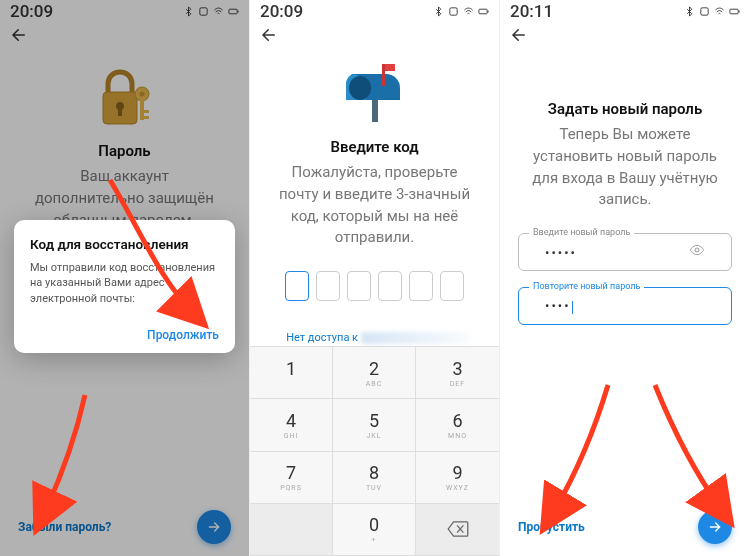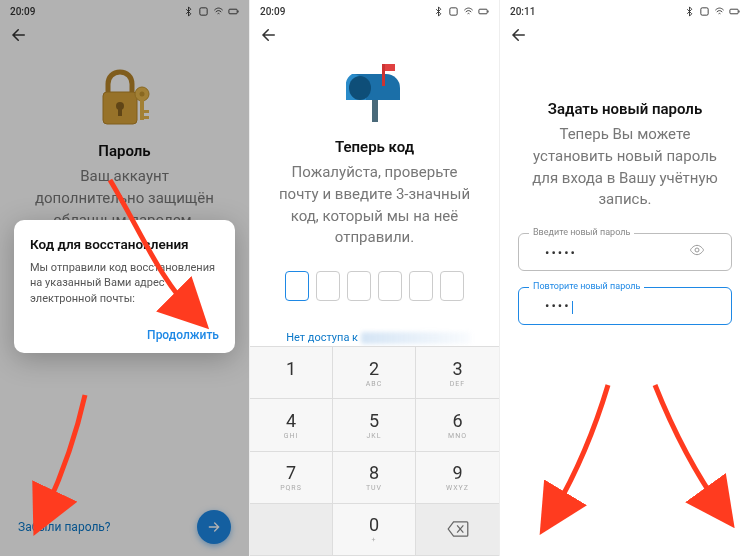--- a/index.html
+++ b/index.html
@@ -1,40 +1,40 @@
 <!DOCTYPE html>
 <html><head>
 <meta charset="utf-8">
 <style>
   *{box-sizing:border-box;margin:0;padding:0;font-family:-apple-system,Roboto,"Segoe UI",Arial,sans-serif;-webkit-font-smoothing:antialiased}
   body{background:#fff;width:750px;height:556px;overflow:hidden;position:relative}
   .wrap{display:flex;width:750px;height:556px}
   .pane{width:250px;height:556px;position:relative;background:#fff;overflow:hidden;border-right:1px solid #eee}
   .pane:last-child{border-right:none}
   
-  .status{height:22px;display:flex;align-items:center;justify-content:space-between;padding:0 10px;font-size:10px;color:#333;font-weight:500}
+  .status{height:22px;display:flex;align-items:center;justify-content:space-between;padding:0 10px;font-size:17px;color:#333;font-weight:500}
   .status .ind{display:flex;gap:4px;align-items:center}
   .status svg{width:11px;height:11px}
   
   .topbar{height:30px;display:flex;align-items:center;padding:0 10px}
   
   .content{display:flex;flex-direction:column;align-items:center;padding:0 18px;text-align:center}
   .title{font-size:15px;font-weight:600;color:#111;margin-top:8px}
   .sub{font-size:15px;color:#777;line-height:1.45;margin-top:6px;padding:0 6px}
   
   .field{position:relative;width:100%;border:1px solid #bdbdbd;border-radius:6px;height:38px;margin-top:16px;display:flex;align-items:center;padding:0 26px}
   .field.active{border-color:#1e88e5}
   .field .lab{position:absolute;top:-7px;left:10px;background:#fff;padding:0 4px;font-size:9px;color:#888}
   .field.active .lab{color:#1e88e5}
   .field .val{font-size:13px;color:#333;letter-spacing:2px}
   .field .eye{margin-left:auto;color:#999}
   .hint{font-size:9.5px;color:#aaa;width:100%;text-align:left;margin-top:6px;padding:0 4px;overflow:hidden;white-space:nowrap}
   
   .bottom{position:absolute;left:0;right:0;bottom:0;height:58px;display:flex;align-items:center;justify-content:space-between;padding:0 18px}
-  .link{font-size:12px;color:#0b78c9;font-weight:400}
+  .link{font-size:12px;color:#0b78c9;font-weight:700}
   .fab{width:34px;height:34px;border-radius:50%;background:#1e88e5;display:flex;align-items:center;justify-content:center;box-shadow:0 2px 6px rgba(30,136,229,.5)}
   .fab svg{width:16px;height:16px;stroke:#fff}
   
   .scrim{position:absolute;inset:0;background:rgba(0,0,0,.30)}
   .dialog{position:absolute;left:14px;right:14px;top:220px;background:#fff;border-radius:10px;padding:16px 16px 10px;box-shadow:0 6px 28px rgba(0,0,0,.25)}
   .dialog .dt{font-size:13.5px;font-weight:600;color:#111}
   .dialog .db{font-size:11px;color:#555;line-height:1.4;margin-top:8px}
   .dialog .da{text-align:right;margin-top:18px}
   .dialog .da span{font-size:12px;color:#1e88e5;font-weight:500}
   
@@ -178,21 +178,21 @@
     <div class="mailbox">
       <svg width="58" height="64" viewBox="0 0 58 64">
         <rect x="26" y="36" width="6" height="24" fill="#4a6a7a"></rect>
         <path d="M6 12 h34 a14 14 0 0 1 14 14 v12 h-48 z" fill="#1b6fa8"></path>
         <path d="M6 12 a14 14 0 0 1 14 14 v12 h-20 v-12 a14 14 0 0 1 6-14z" fill="#2a8bc9"></path>
         <ellipse cx="14" cy="26" rx="11" ry="12" fill="#0e4e78"></ellipse>
         <rect x="36" y="2" width="3" height="22" fill="#c33"></rect>
         <rect x="39" y="2" width="10" height="7" fill="#e04040"></rect>
       </svg>
     </div>
-    <div class="title">Теперь код</div>
+    <div class="title">Введите код</div>
     <div class="sub">Пожалуйста, проверьте почту и введите 3-значный код, который мы на неё отправили.</div>
     <div class="codes">
       <div class="c on"></div>
       <div class="c"></div>
       <div class="c"></div>
       <div class="c"></div>
       <div class="c"></div>
       <div class="c"></div>
     </div>
   </div>
@@ -285,20 +285,28 @@
               <path d="M2 12s4-7 10-7 10 7 10 7-4 7-10 7S2 12 2 12z" fill="none" stroke="#999" stroke-width="1.5"></path>
               <circle cx="12" cy="12" r="3" fill="none" stroke="#999" stroke-width="1.5"></circle>
             </svg>
       </span>
     </div>
     <div class="field active">
       <span class="lab">Повторите новый пароль</span>
       <span class="val"><span>••••</span><span class="cursor"></span></span>
     </div>
   </div>
+  <div class="bottom">
+    <span class="link">Пропустить</span>
+    <span class="fab">
+      <svg viewBox="0 0 24 24">
+            <path d="M5 12h14m-6-6l6 6-6 6" fill="none" stroke-width="2" stroke-linecap="round"></path>
+          </svg>
+    </span>
+  </div>
 
   <div class="arrow" style="left:38px;top:380px">
     <svg width="90" height="150">
           <defs>
             <marker id="ah3" markerWidth="10" markerHeight="10" refX="6" refY="5" orient="auto">
               <path d="M0 0L10 5L0 10z" fill="#ff3b1f"></path>
             </marker>
           </defs>
     <path d="M70 5 C 55 55, 35 100, 12 138" fill="none" stroke="#ff3b1f" stroke-width="5" marker-end="url(#ah3)"></path>
         </svg>

